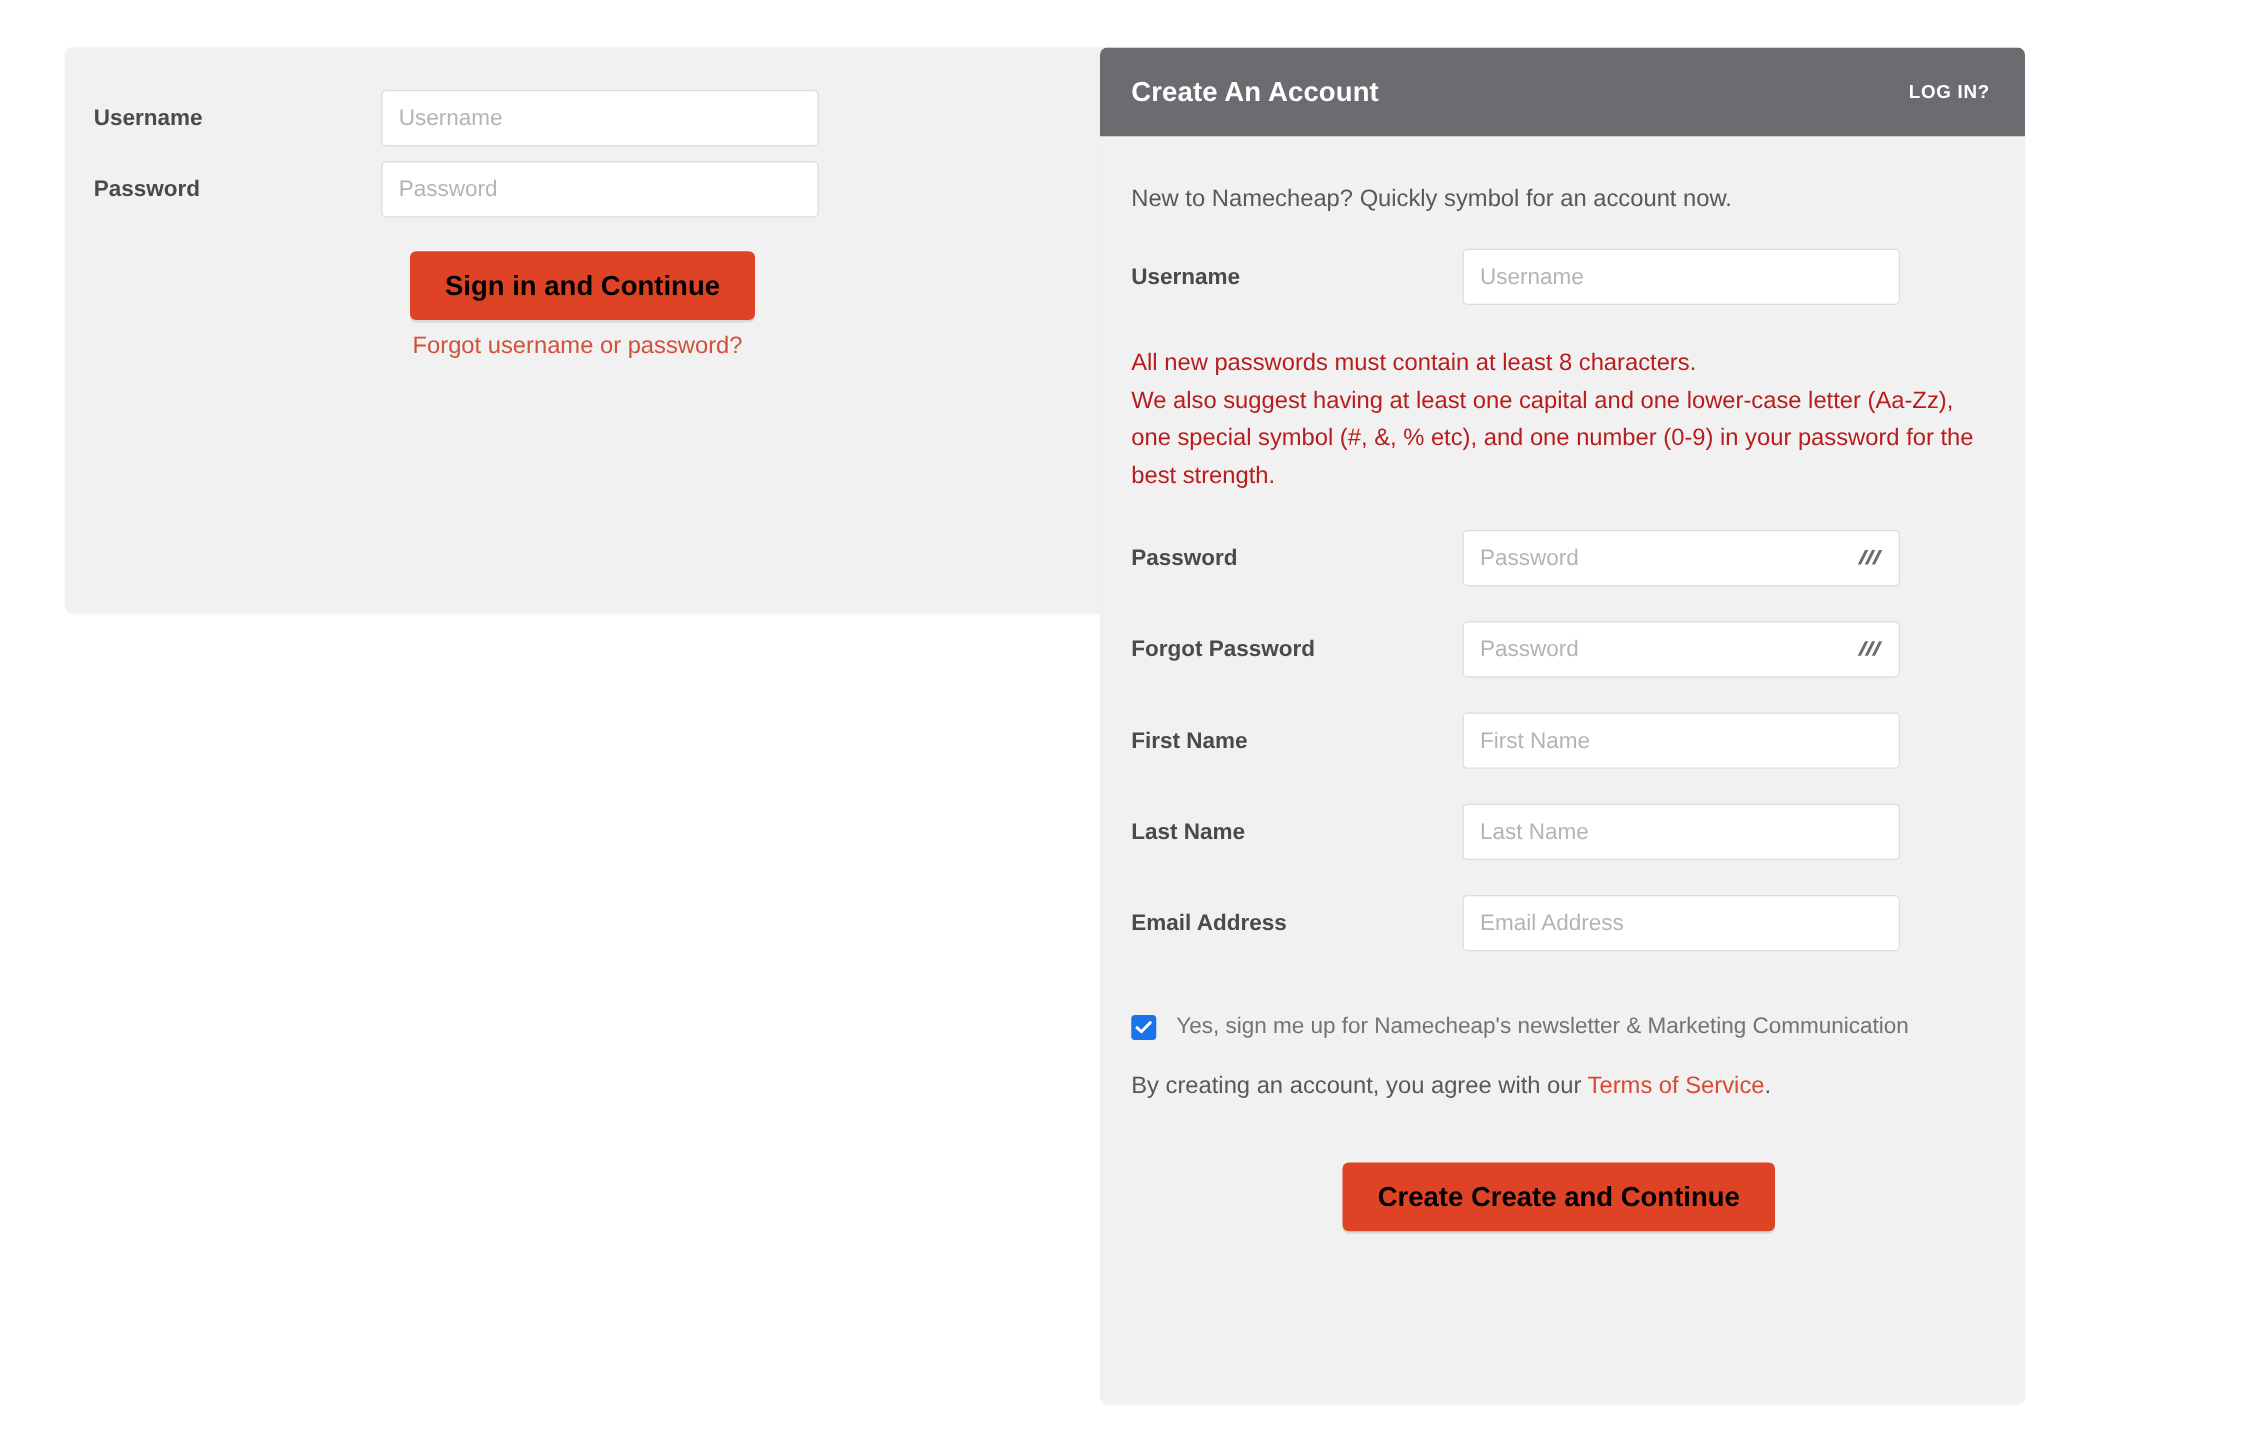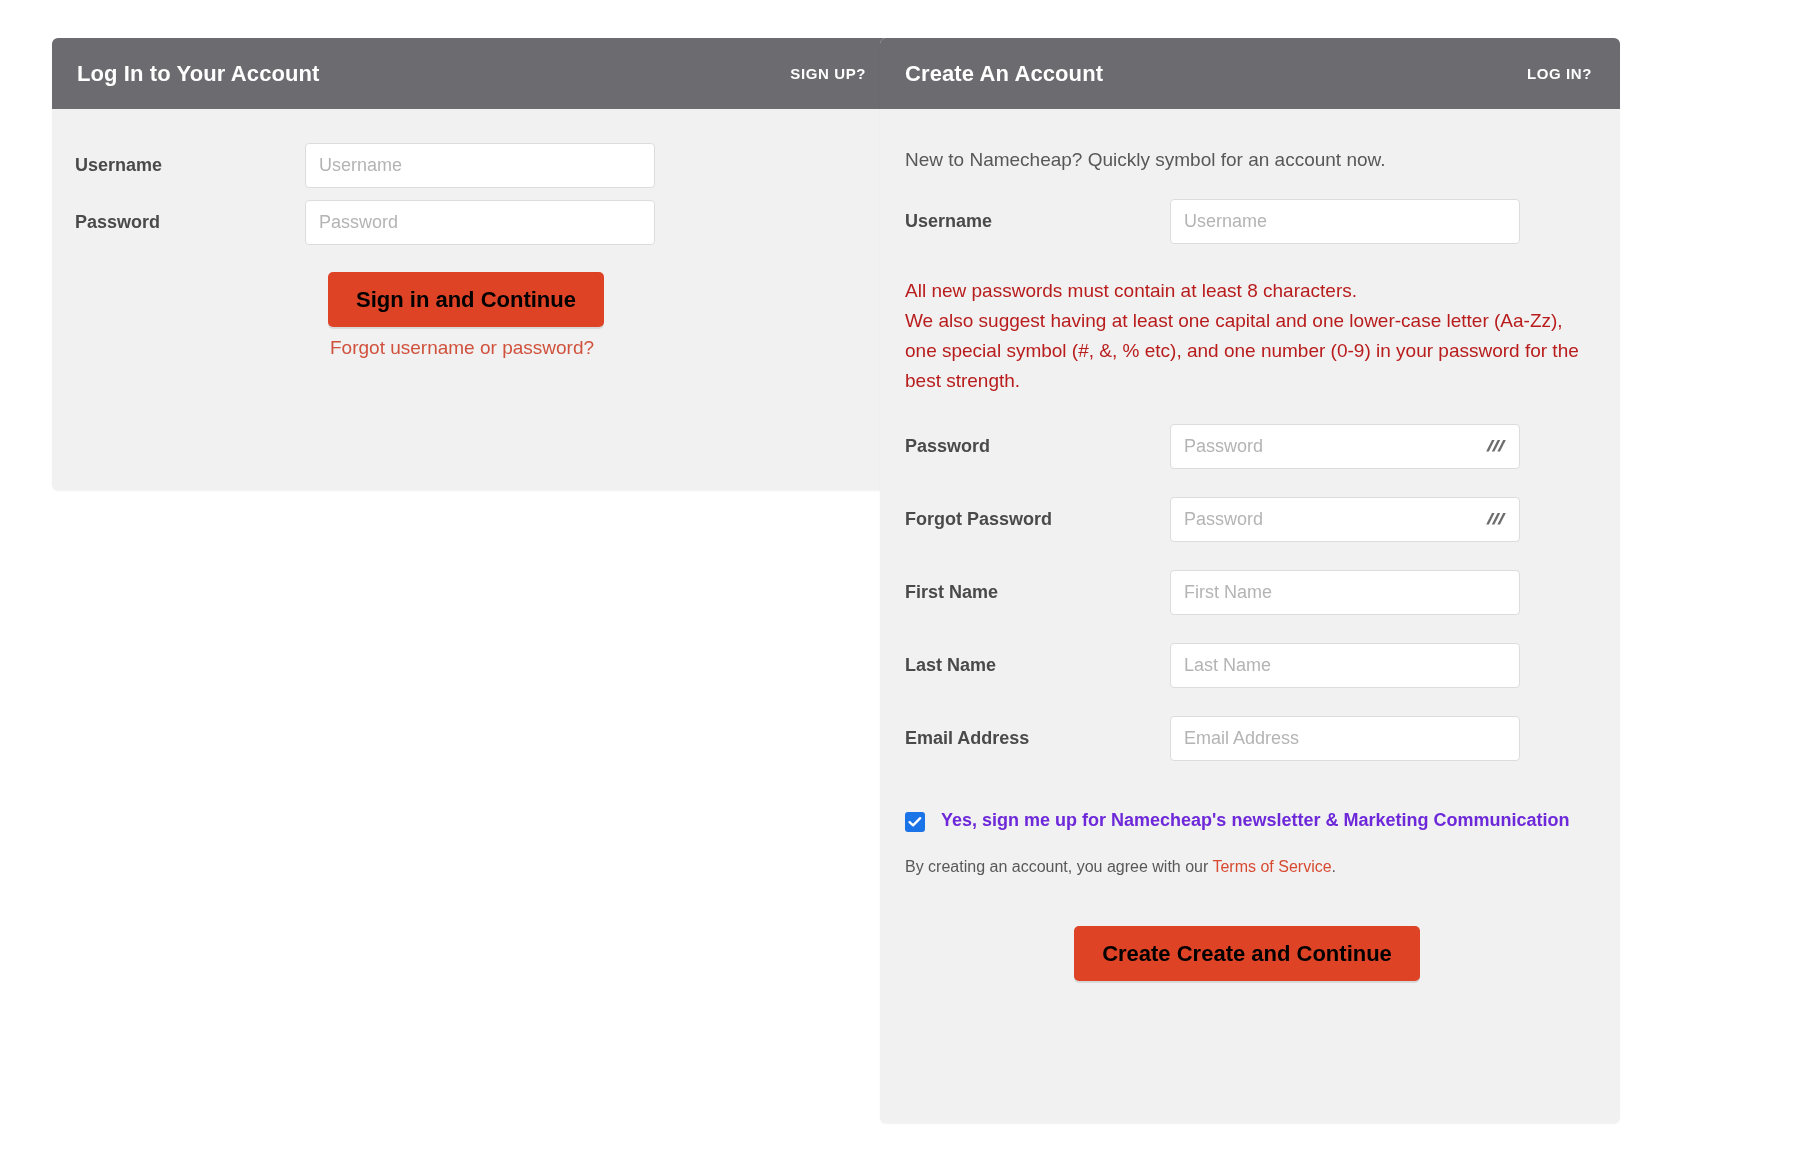--- a/index.html
+++ b/index.html
@@ -213,28 +213,28 @@
     margin-top: 3px;
     flex: 0 0 auto;
     display: flex;
     align-items: center;
     justify-content: center;
     cursor: pointer;
   }
 
   .consent-text {
     font-size: 18px;
-    font-weight: bold;
-    color: #6d28d9;
+    font-weight: normal;
+    color: #737373;
     line-height: 22px;
   }
 
   .terms-line {
     margin-top: 26px;
-    font-size: 16px;
+    font-size: 19px;
     color: #585858;
   }
 
   .terms-link {
     color: #d84a31;
     text-decoration: none;
     cursor: pointer;
   }
 
   .create-wrap {
@@ -250,24 +250,20 @@
     font-size: 22px;
   }
 </style>
 </head>
 <body>
 
 <div class="page">
 
   <div class="panel" id="login-panel">
 
-    <div class="panel-header">
-      <span class="panel-title">Log In to Your Account</span>
-      <a class="panel-switch-link">SIGN UP?</a>
-    </div>
 
     <div class="panel-body login-body">
 
       <div class="field-row">
         <span class="login-label">Username</span>
         <input class="txt-input" type="text" placeholder="Username" style="">
       </div>
 
       <div class="field-row">
         <span class="login-label">Password</span>

